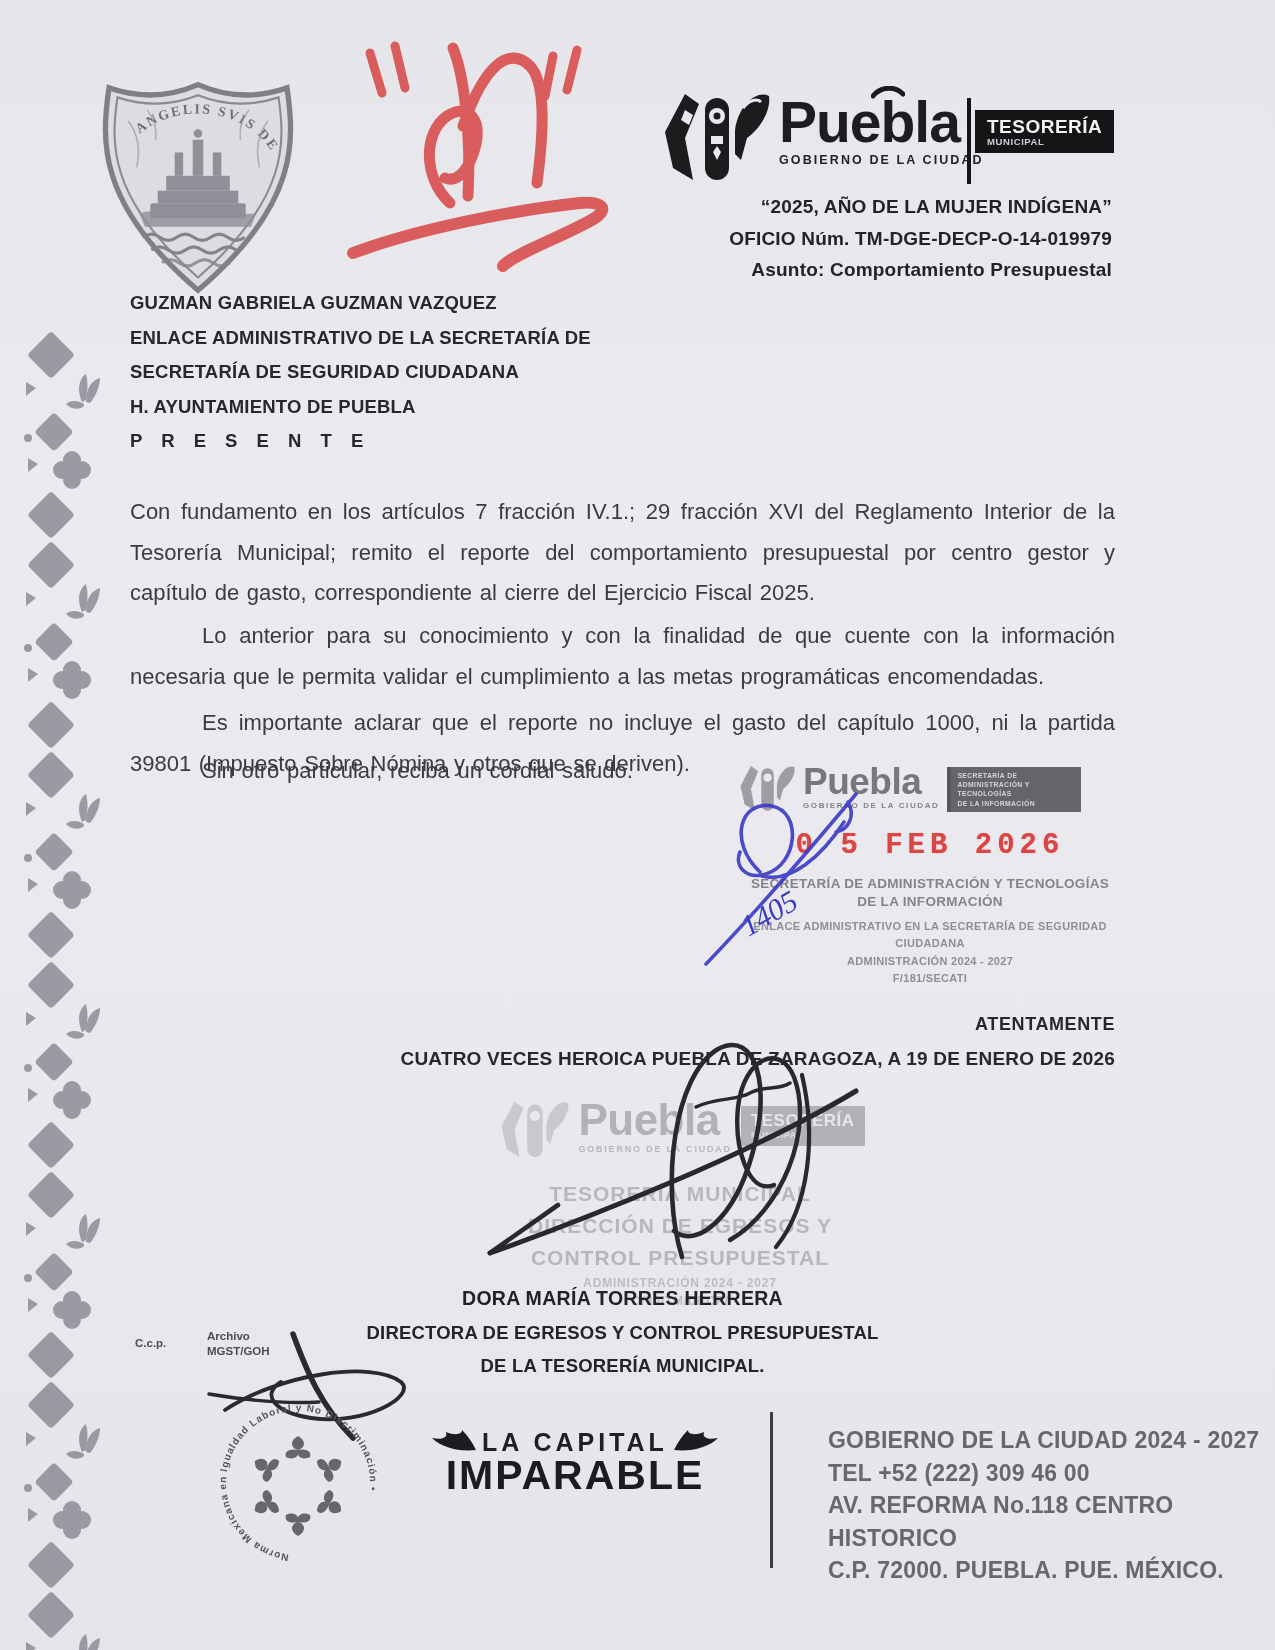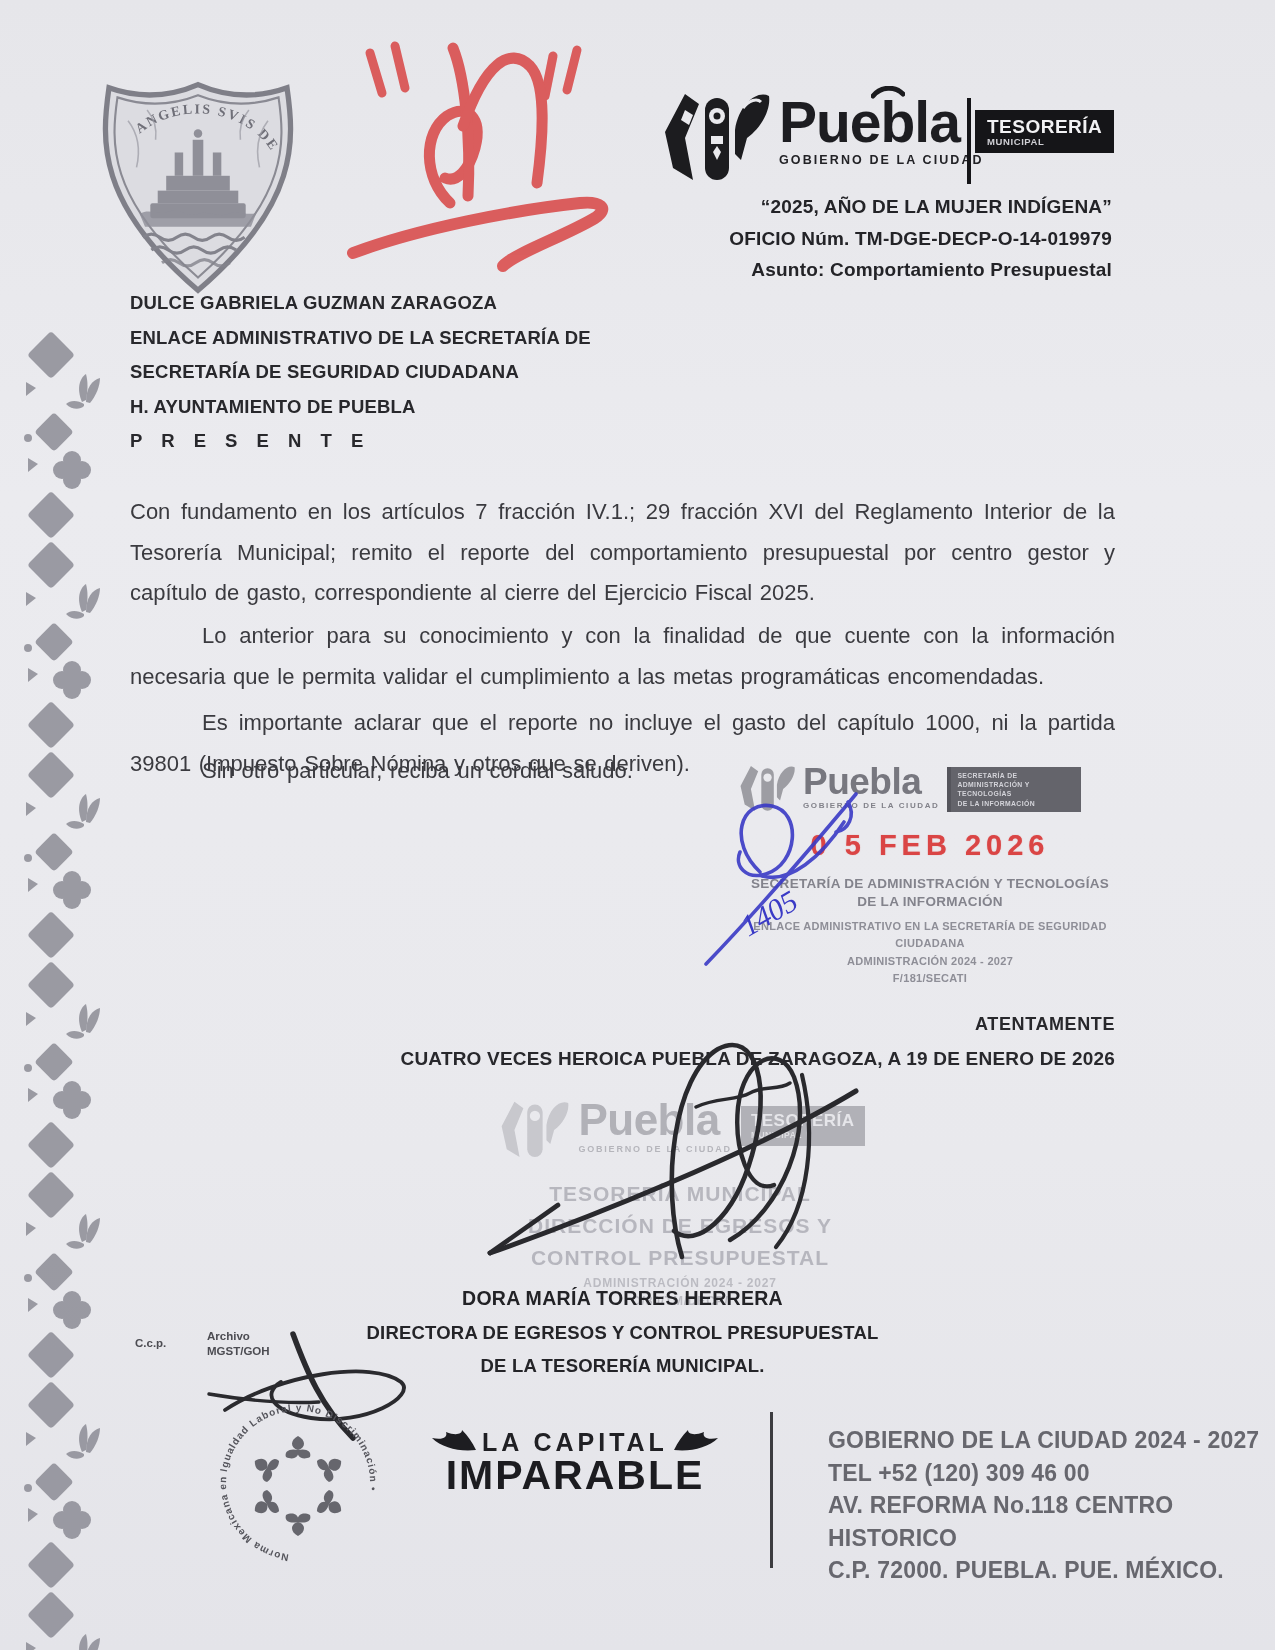--- a/index.html
+++ b/index.html
@@ -22,21 +22,21 @@
   .rcp .presente{letter-spacing:7px;}
   .para{position:absolute;left:130px;width:985px;font-size:22px;line-height:1.85;color:#3a3a3f;text-align:justify;word-spacing:1.5px;}
   .indent{text-indent:72px;}
   
   .rstamp{position:absolute;left:735px;top:763px;width:390px;}
   .rs-row{display:flex;align-items:flex-start;}
   .rs-word{font-weight:bold;font-size:37px;color:#77777f;letter-spacing:-.5px;line-height:1;}
   .rs-tag{font-weight:bold;font-size:8px;color:#82828a;letter-spacing:1.6px;margin-top:1px;}
   .rs-box{background:#64646b;margin-left:8px;margin-top:4px;padding:4px 6px;width:118px;border-left:4px solid #55555c;}
   .rs-box div{font-size:6.8px;font-weight:bold;color:#d4d4da;letter-spacing:.4px;line-height:1.35;}
-  .rs-date{margin-top:14px;text-align:center;font-family:Liberation Sans, sans-serif;font-weight:bold;font-size:29px;color:#da4545;letter-spacing:5px;text-shadow:0 0 1px rgba(218,69,69,.55);}
+  .rs-date{margin-top:14px;text-align:center;font-family:Liberation Mono, monospace;font-weight:bold;font-size:29px;color:#da4545;letter-spacing:5px;text-shadow:0 0 1px rgba(218,69,69,.55);}
   .rs-office{margin-top:13px;text-align:center;font-weight:bold;font-size:13.5px;color:#83838c;line-height:1.35;letter-spacing:.3px;}
   .rs-detail{text-align:center;font-size:11px;color:#8e8e97;line-height:1.55;font-weight:bold;letter-spacing:.3px;}
   .rs-detail.first{margin-top:7px;}
   
   .close-blk{position:absolute;left:130px;top:1014px;width:985px;text-align:right;}
   .close-blk .l1{font-weight:bold;font-size:18px;color:#28282c;letter-spacing:.6px;}
   .close-blk .l2{font-weight:bold;font-size:19px;color:#28282c;margin-top:13px;letter-spacing:.2px;}
   
   .sig-stamp{position:absolute;left:455px;top:1098px;width:450px;opacity:.55;}
   .ss-row{display:flex;align-items:flex-start;justify-content:center;}
@@ -165,21 +165,21 @@
       <div class="dept-main">TESORERÍA</div>
       <div class="dept-sub">MUNICIPAL</div>
     </div>
   </div>
 
   <div class="hdr-line" style="top:196px;">“2025, AÑO DE LA MUJER INDÍGENA”</div>
   <div class="hdr-line" style="top:228px;">OFICIO Núm. TM-DGE-DECP-O-14-019979</div>
   <div class="hdr-line" style="top:259px;">Asunto: Comportamiento Presupuestal</div>
 
   <div class="rcp">
-    <div>DULCE GABRIELA GUZMAN ZARAGOZA</div>
+    <div>GUZMAN GABRIELA GUZMAN VAZQUEZ</div>
     <div>ENLACE ADMINISTRATIVO DE LA SECRETARÍA DE</div>
     <div>SECRETARÍA DE SEGURIDAD CIUDADANA</div>
     <div>H. AYUNTAMIENTO DE PUEBLA</div>
     <div class="presente">P R E S E N T E</div>
   </div>
 
   <div class="para" style="top:492px;">Con fundamento en los artículos 7 fracción IV.1.; 29 fracción XVI del Reglamento Interior de la Tesorería Municipal; remito el reporte del comportamiento presupuestal por centro gestor y capítulo de gasto, correspondiente al cierre del Ejercicio Fiscal 2025.</div>
   <div class="para indent" style="top:616px;">Lo anterior para su conocimiento y con la finalidad de que cuente con la información necesaria que le permita validar el cumplimiento a las metas programáticas encomendadas.</div>
   <div class="para indent" style="top:703px;">Es importante aclarar que el reporte no incluye el gasto del capítulo 1000, ni la partida 39801 (Impuesto Sobre Nómina y otros que se deriven).</div>
   <div class="para indent" style="top:751px;">Sin otro particular, reciba un cordial saludo.</div>
@@ -328,18 +328,18 @@
       <svg width="44" height="26" viewBox="0 0 44 26">
         <path d="M0,20 C16,22 34,18 44,8 C34,10 28,8 30,2 C20,6 14,4 14,0 C8,6 4,12 0,20 Z" fill="#1d1d21"></path>
       </svg>
     </div>
     <div class="cap-big">IMPARABLE</div>
   </div>
 
   <div class="divider"></div>
   <div class="addr">
     <div>GOBIERNO DE LA CIUDAD 2024 - 2027</div>
-    <div>TEL +52 (120) 309 46 00</div>
+    <div>TEL +52 (222) 309 46 00</div>
     <div>AV. REFORMA No.118 CENTRO HISTORICO</div>
     <div>C.P. 72000. PUEBLA. PUE. MÉXICO.</div>
   </div>
 
 </div>
 
 </body></html>

